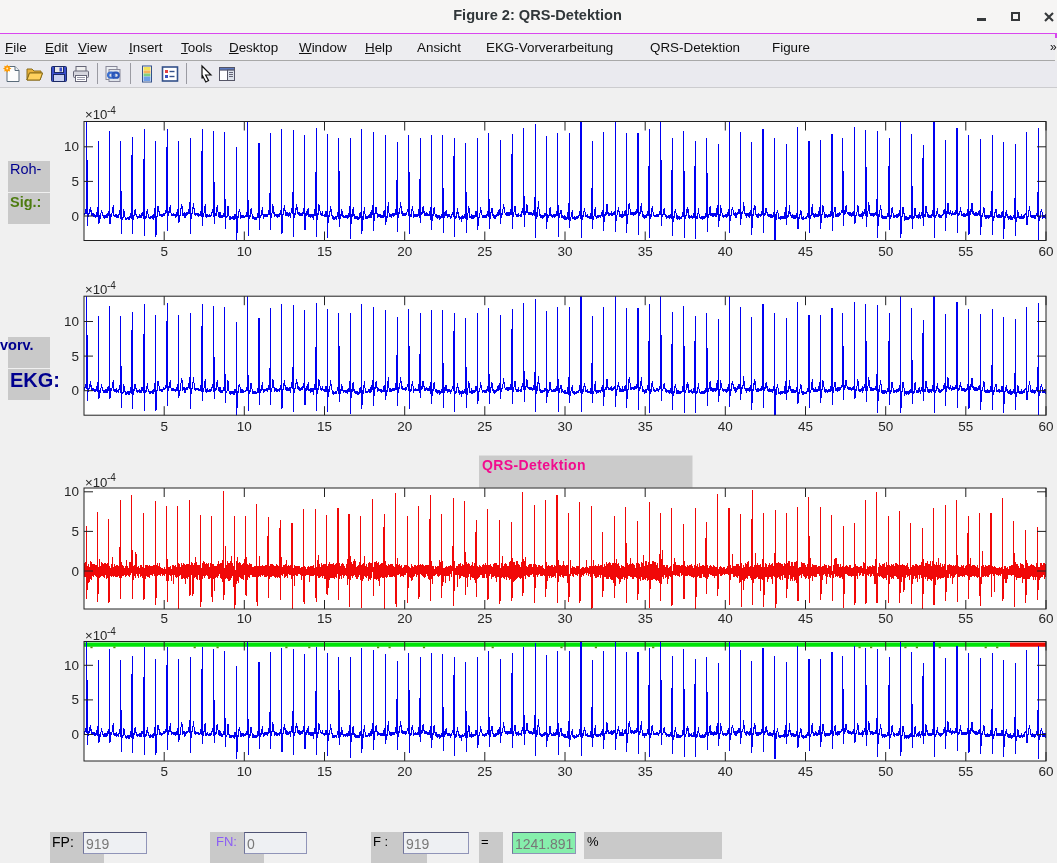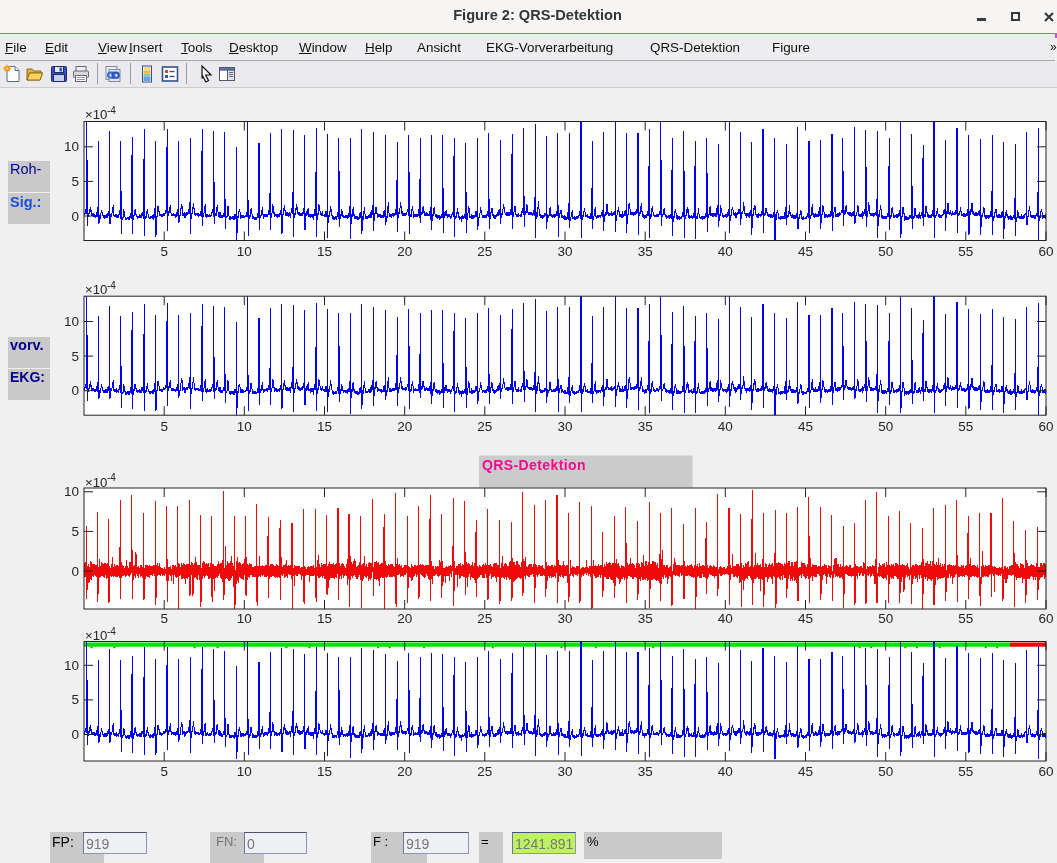--- a/index.html
+++ b/index.html
@@ -16,21 +16,21 @@
       <div id="title">Figure 2: QRS-Detektion</div>
 <div style="position:absolute;left:977px;top:18px;width:9px;height:2.6px;background:#36393b"></div>
 <div style="position:absolute;left:1010.5px;top:11.5px;width:5px;height:5px;border:2px solid #36393b"></div>
 <svg style="position:absolute;left:1043px;top:10.5px" width="12" height="12" viewBox="0 0 12 12">
         <path d="M2 2l8 8M10 2l-8 8" stroke="#36393b" stroke-width="2.1"></path>
       </svg>
 </div>
 <div id="menubar">
       <span style="left:5px"><u>F</u>ile</span>
       <span style="left:45px"><u>E</u>dit</span>
-      <span style="left:98px"><u>V</u>iew</span>
+      <span style="left:78px"><u>V</u>iew</span>
       <span style="left:129px"><u>I</u>nsert</span>
       <span style="left:181px"><u>T</u>ools</span>
       <span style="left:229px"><u>D</u>esktop</span>
       <span style="left:299px"><u>W</u>indow</span>
       <span style="left:365px"><u>H</u>elp</span>
       <span style="left:417px">Ansicht</span>
       <span style="left:486px">EKG-Vorverarbeitung</span>
       <span style="left:650px">QRS-Detektion</span>
       <span style="left:772px">Figure</span>
       <span style="left:1050px;font-size:12px">»</span>
@@ -283,31 +283,31 @@
         <text x="107" y="288.5" font-size="10">-4</text>
         <text x="85" y="486.5" font-size="13.2">×10</text>
         <text x="107" y="481.0" font-size="10">-4</text>
         <text x="85" y="640" font-size="13.2">×10</text>
         <text x="107" y="634.5" font-size="10">-4</text>
       </g>
     </svg>
 <div style="position:absolute;left:8px;top:161px;width:42px;height:30.5px;background:#c9c9c9"></div>
     <div style="position:absolute;left:10px;top:160.5px;font-weight:normal;color:#00008f;font-size:14.5px;">Roh-</div>
     <div style="position:absolute;left:8px;top:192.5px;width:42px;height:31.4px;background:#c9c9c9"></div>
-    <div style="position:absolute;left:10px;top:193.5px;font-weight:bold;color:#1d4ed8;font-size:14.5px;">Sig.:</div>
+    <div style="position:absolute;left:10px;top:193.5px;font-weight:bold;color:#4d7c0f;font-size:14.5px;">Sig.:</div>
     <div style="position:absolute;left:8px;top:337px;width:42px;height:30.8px;background:#c9c9c9"></div>
-    <div style="position:absolute;left:10px;top:336.5px;font-weight:bold;color:#00008f;font-size:14.5px;">vorv.</div>
+    <div style="position:absolute;left:0;top:336.5px;font-weight:bold;color:#00008f;font-size:14.5px;">vorv.</div>
     <div style="position:absolute;left:8px;top:369px;width:42px;height:31px;background:#c9c9c9"></div>
-    <div style="position:absolute;left:10px;top:368.5px;font-weight:bold;color:#00008f;font-size:14px;">EKG:</div>
+    <div style="position:absolute;left:10px;top:368.5px;font-weight:bold;color:#00008f;font-size:20px;">EKG:</div>
 <div style="position:absolute;left:50px;top:832px;width:54px;height:31px;background:#c9c9c9"></div>
     <div style="position:absolute;left:52px;top:834px;color:#000;font-size:14px">FP:</div>
     <div style="position:absolute;left:83px;top:832px;width:64px;height:22px;background:#eef0f3;border:1.5px solid #9094b8;border-top-color:#4e5374;border-left-color:#707498;box-sizing:border-box;color:#787878;font-size:14px;padding:2.5px 0 0 2px">919</div>
     <div style="position:absolute;left:210px;top:832px;width:54px;height:31px;background:#c9c9c9"></div>
-    <div style="position:absolute;left:216px;top:834px;color:#737373;font-size:13px">FN:</div>
+    <div style="position:absolute;left:216px;top:834px;color:#8b5cf6;font-size:13px">FN:</div>
     <div style="position:absolute;left:244px;top:832px;width:63px;height:22px;background:#eef0f3;border:1.5px solid #9094b8;border-top-color:#4e5374;border-left-color:#707498;box-sizing:border-box;color:#787878;font-size:14px;padding:2.5px 0 0 2px">0</div>
     <div style="position:absolute;left:371px;top:832px;width:56px;height:31px;background:#c9c9c9"></div>
     <div style="position:absolute;left:373px;top:834px;color:#000;font-size:13px">F :</div>
     <div style="position:absolute;left:403px;top:832px;width:66px;height:22px;background:#eef0f3;border:1.5px solid #9094b8;border-top-color:#4e5374;border-left-color:#707498;box-sizing:border-box;color:#787878;font-size:14px;padding:2.5px 0 0 2px">919</div>
     <div style="position:absolute;left:479px;top:832px;width:24px;height:31px;background:#c9c9c9"></div>
     <div style="position:absolute;left:481px;top:834px;color:#000;font-size:13px">=</div>
-    <div style="position:absolute;left:512px;top:832px;width:64px;height:22px;background:#bef264;border:1.5px solid #9094b8;border-top-color:#4e5374;border-left-color:#707498;box-sizing:border-box;color:#787878;font-size:14px;padding:2.5px 0 0 2px">1241.891</div>
+    <div style="position:absolute;left:512px;top:832px;width:64px;height:22px;background:#86efac;border:1.5px solid #9094b8;border-top-color:#4e5374;border-left-color:#707498;box-sizing:border-box;color:#787878;font-size:14px;padding:2.5px 0 0 2px">1241.891</div>
     <div style="position:absolute;left:584px;top:832px;width:138px;height:26.6px;background:#c9c9c9"></div>
     <div style="position:absolute;left:587px;top:834px;color:#000;font-size:13px">%</div>
 </div>
 </body></html>

